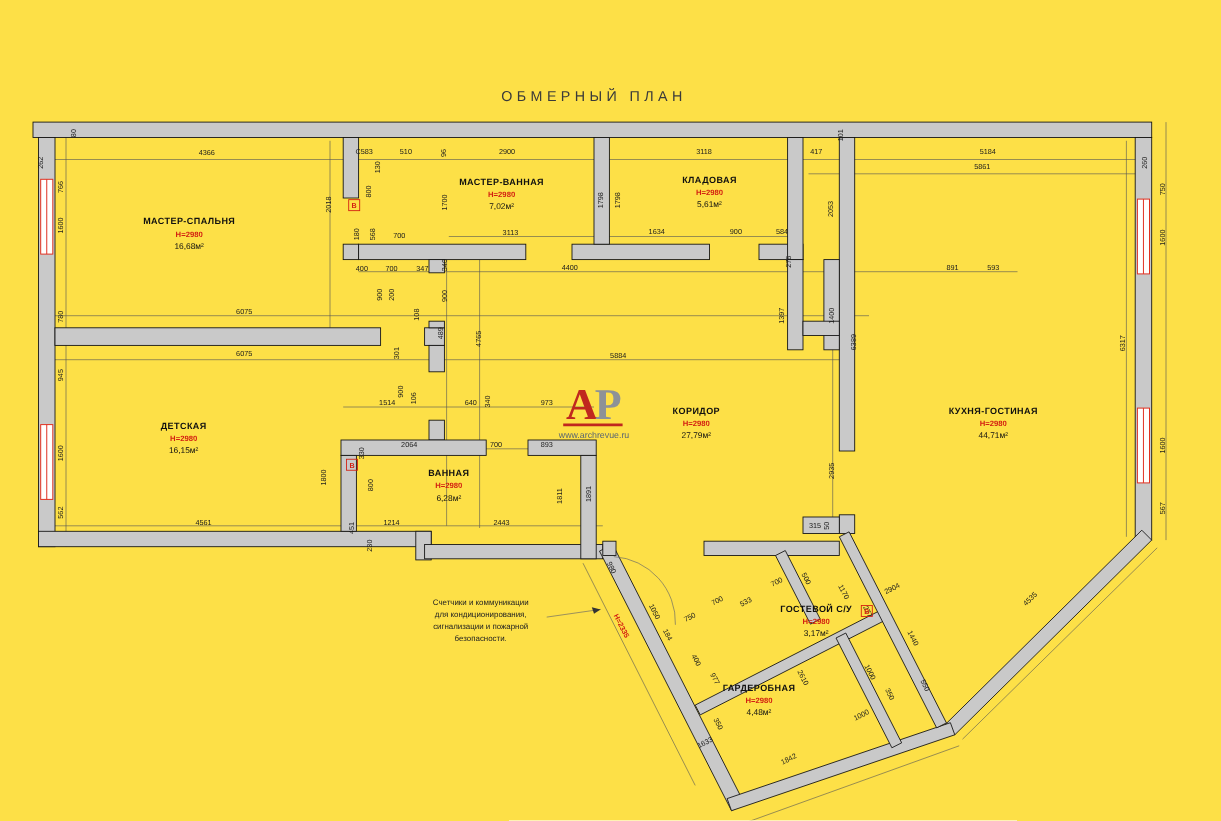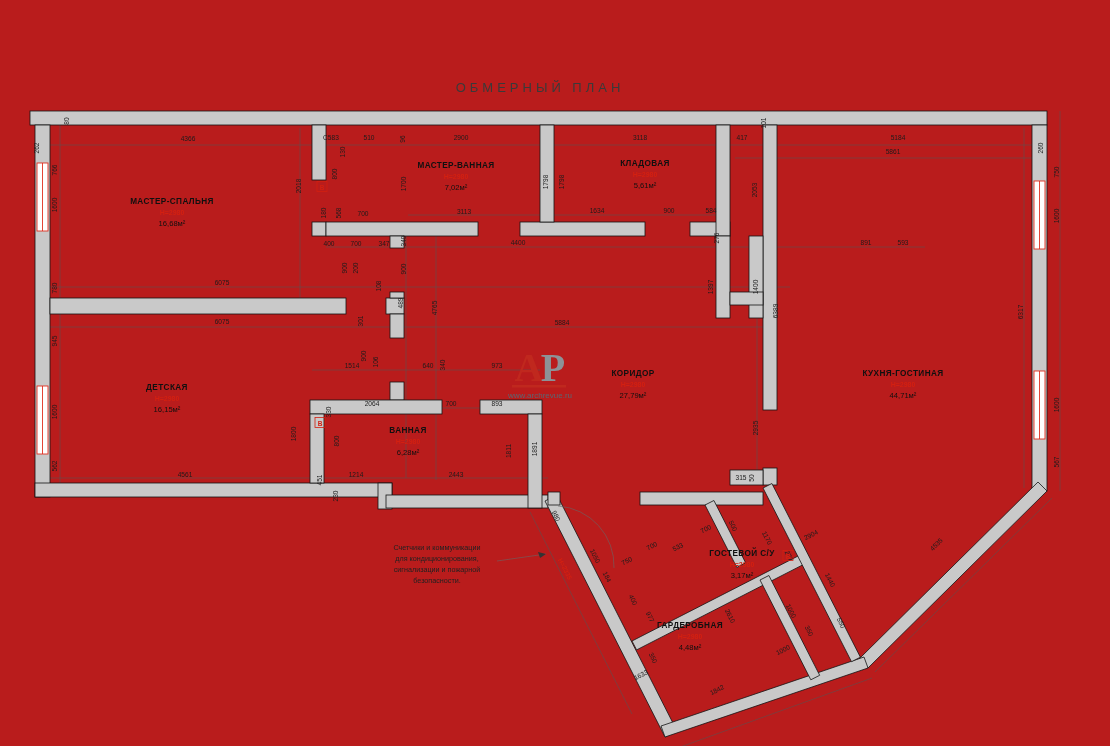--- a/index.html
+++ b/index.html
@@ -1,16 +1,16 @@
 <!DOCTYPE html>
 <html><head>
 <meta charset="utf-8">
 <style>
   html,body{margin:0;padding:0;background:#fff;}
-  .stage{position:relative;width:1110px;height:746px;background:#b91c1c;overflow:hidden;}
+  .stage{position:relative;width:1110px;height:746px;background:#fde047;overflow:hidden;}
   svg{font-family:"Liberation Sans","DejaVu Sans",sans-serif;}
   .walls rect,.walls polygon{fill:#c9c9c9;stroke:#141414;stroke-width:.8;}
   .dimlines line,.dimlines path{stroke:#555;stroke-width:.55;fill:none;}
   .windows rect{fill:#ffffff;stroke:#e03020;stroke-width:.9;}
   .windows line{stroke:#e03020;stroke-width:.9;}
   .dim{font-size:6.6px;fill:#1c1c1c;}
   .dim.red{fill:#d32011;font-weight:bold;}
   .room-name{font-size:8.2px;font-weight:bold;fill:#101010;letter-spacing:.4px;}
   .room-h{font-size:7px;fill:#d32011;font-weight:bold;}
   .room-area{font-size:7.6px;fill:#101010;}

